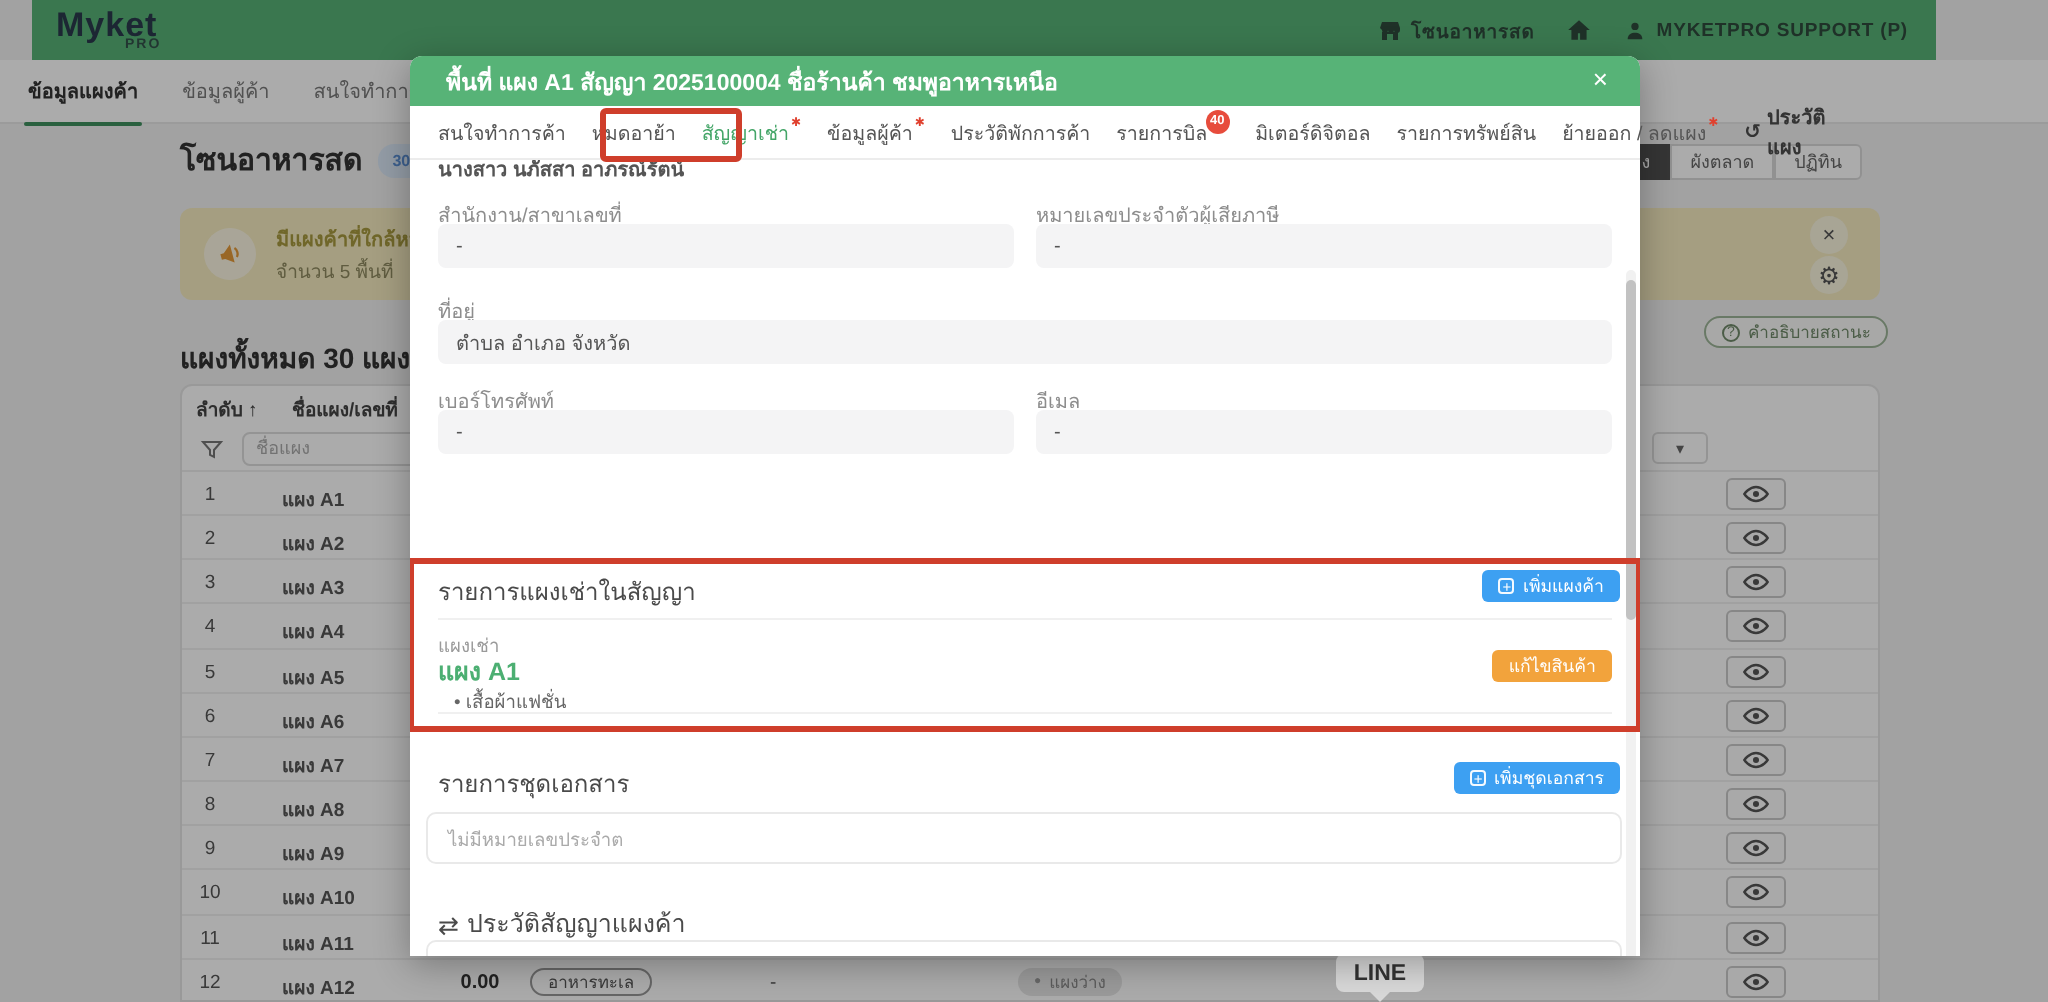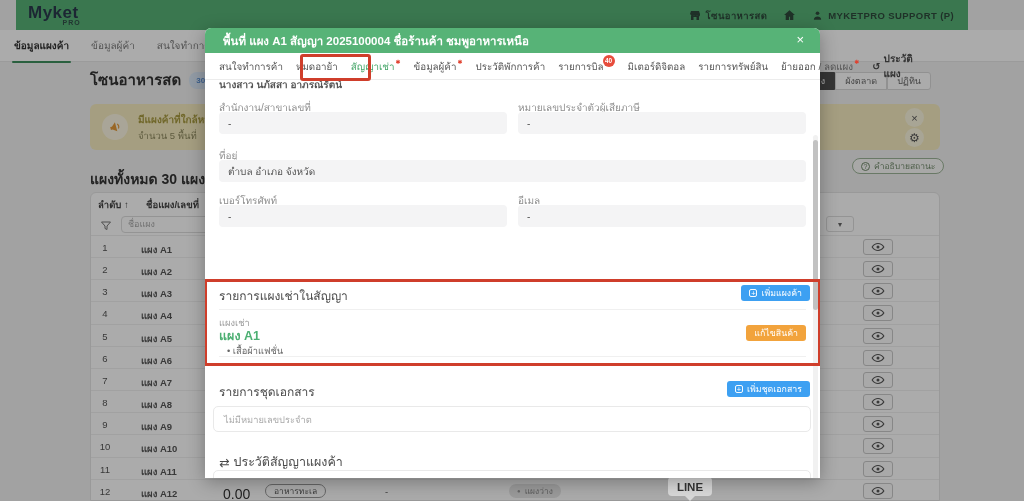--- a/index.html
+++ b/index.html
@@ -45,21 +45,21 @@
   .th-name { position:absolute; left:55px; top:4px; font-size:9.5px; font-weight:bold; color:#444; }
   .filter-row { position:absolute; left:0; top:20px; width:100%; height:23px; border-bottom:1px solid #eee; }
   .funnel { position:absolute; left:9px; top:5px; }
   .filter-input { position:absolute; left:30px; top:2.5px; width:108px; height:17px; border:1px solid #ddd; border-radius:4px; font-size:9px; padding:0 6px; color:#333; font-family:inherit; }
   .filter-input::placeholder { color:#aaa; }
   .filter-select { position:absolute; left:735px; top:3px; width:28px; height:16px; border:1px solid #ddd; border-radius:3px; background:#fff; color:#666; font-size:8px; display:flex; align-items:center; justify-content:center; }
   .rows { position:absolute; left:0; top:43px; width:100%; }
   .trow { position:relative; width:100%; height:22.16px; border-bottom:1px solid #f0f0f0; }
   .cell-no { position:absolute; left:6px; top:6px; width:16px; text-align:center; font-size:9.5px; color:#555; }
   .cell-name { position:absolute; left:50px; top:6px; font-size:9.5px; font-weight:bold; color:#555; }
-  .cell-amt { position:absolute; left:132px; top:6px; width:34px; text-align:left; font-size:14px; font-weight:normal; color:#333; }
+  .cell-amt { position:absolute; left:132px; top:6px; width:34px; text-align:center; font-size:10px; font-weight:bold; color:#333; }
   .cell-chip { position:absolute; left:174px; top:4px; height:14px; border:1px solid #999; border-radius:7px; padding:0 8px; font-size:8.5px; color:#555; display:flex; align-items:center; background:#fff; }
   .cell-dash { position:absolute; left:294px; top:6px; font-size:9.5px; color:#555; }
   .cell-status { position:absolute; left:418px; top:4px; height:14px; border-radius:7px; padding:0 8px; font-size:8.5px; color:#888; background:#e6e6e6; display:flex; align-items:center; gap:4px; }
   .cell-status .dot { font-size:6px; color:#9a9a9a; }
   .eye-btn { position:absolute; left:772px; top:3px; width:30px; height:16px; border:1px solid #c9c9c9; border-radius:3px; background:#fdfdfd; display:flex; align-items:center; justify-content:center; }
 
   
   .overlay { position:absolute; inset:0; background:rgba(0,0,0,.33); z-index:5; }
 
   

